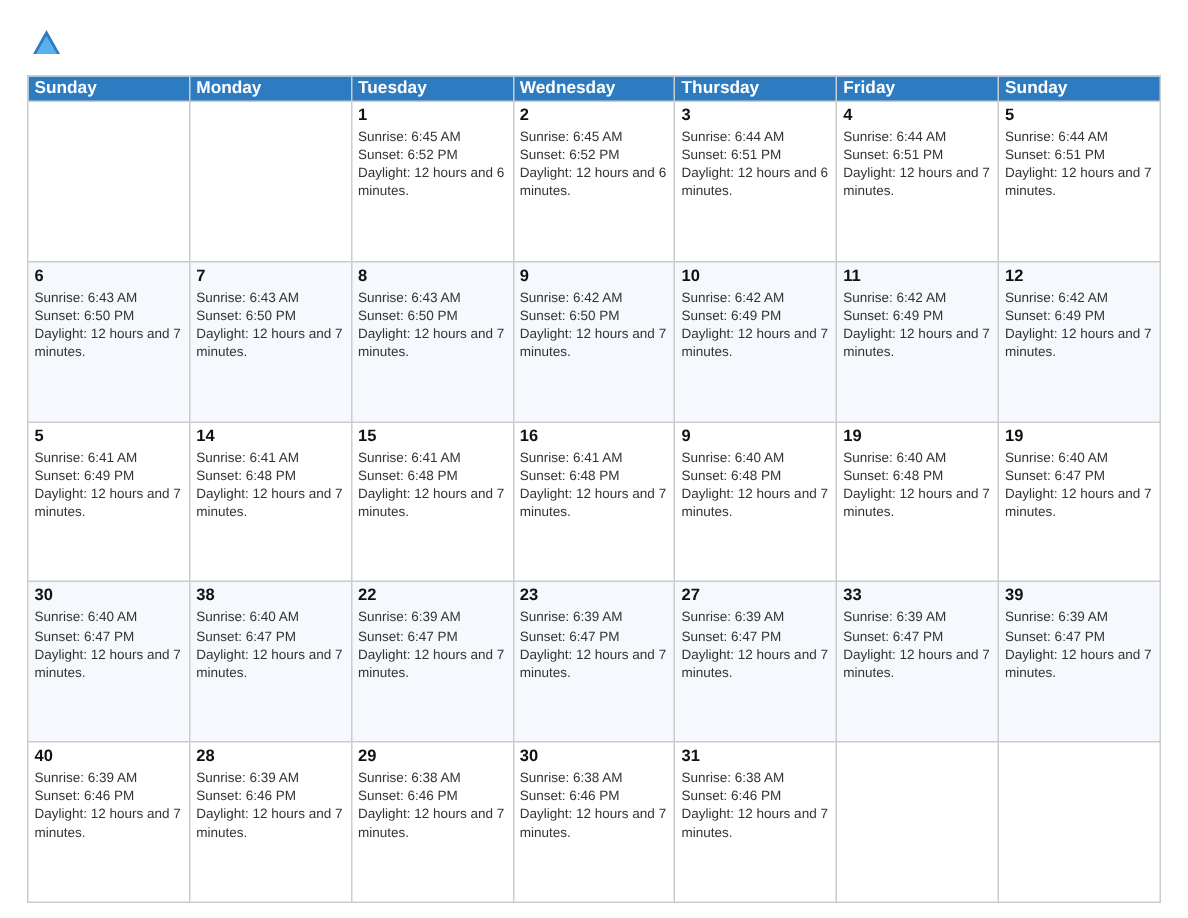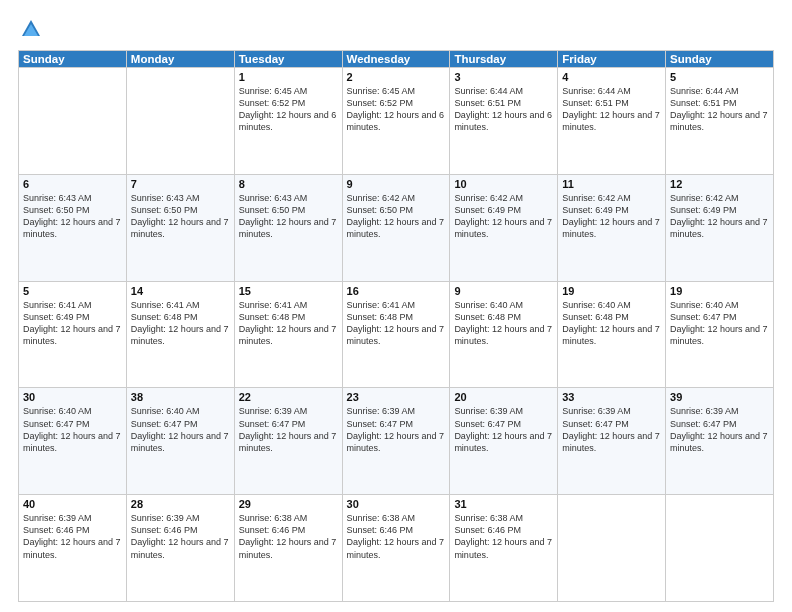--- a/index.html
+++ b/index.html
@@ -277,21 +277,21 @@
 Sunset: 6:47 PM
 Daylight: 12 hours and 7 minutes.</div>
           </td>
           <td>
             <div class="day-number">23</div>
             <div class="day-detail" style="white-space: pre-line;">Sunrise: 6:39 AM
 Sunset: 6:47 PM
 Daylight: 12 hours and 7 minutes.</div>
           </td>
           <td>
-            <div class="day-number">20</div>
+            <div class="day-number">27</div>
             <div class="day-detail" style="white-space: pre-line;">Sunrise: 6:39 AM
 Sunset: 6:47 PM
 Daylight: 12 hours and 7 minutes.</div>
           </td>
           <td>
             <div class="day-number">33</div>
             <div class="day-detail" style="white-space: pre-line;">Sunrise: 6:39 AM
 Sunset: 6:47 PM
 Daylight: 12 hours and 7 minutes.</div>
           </td>

